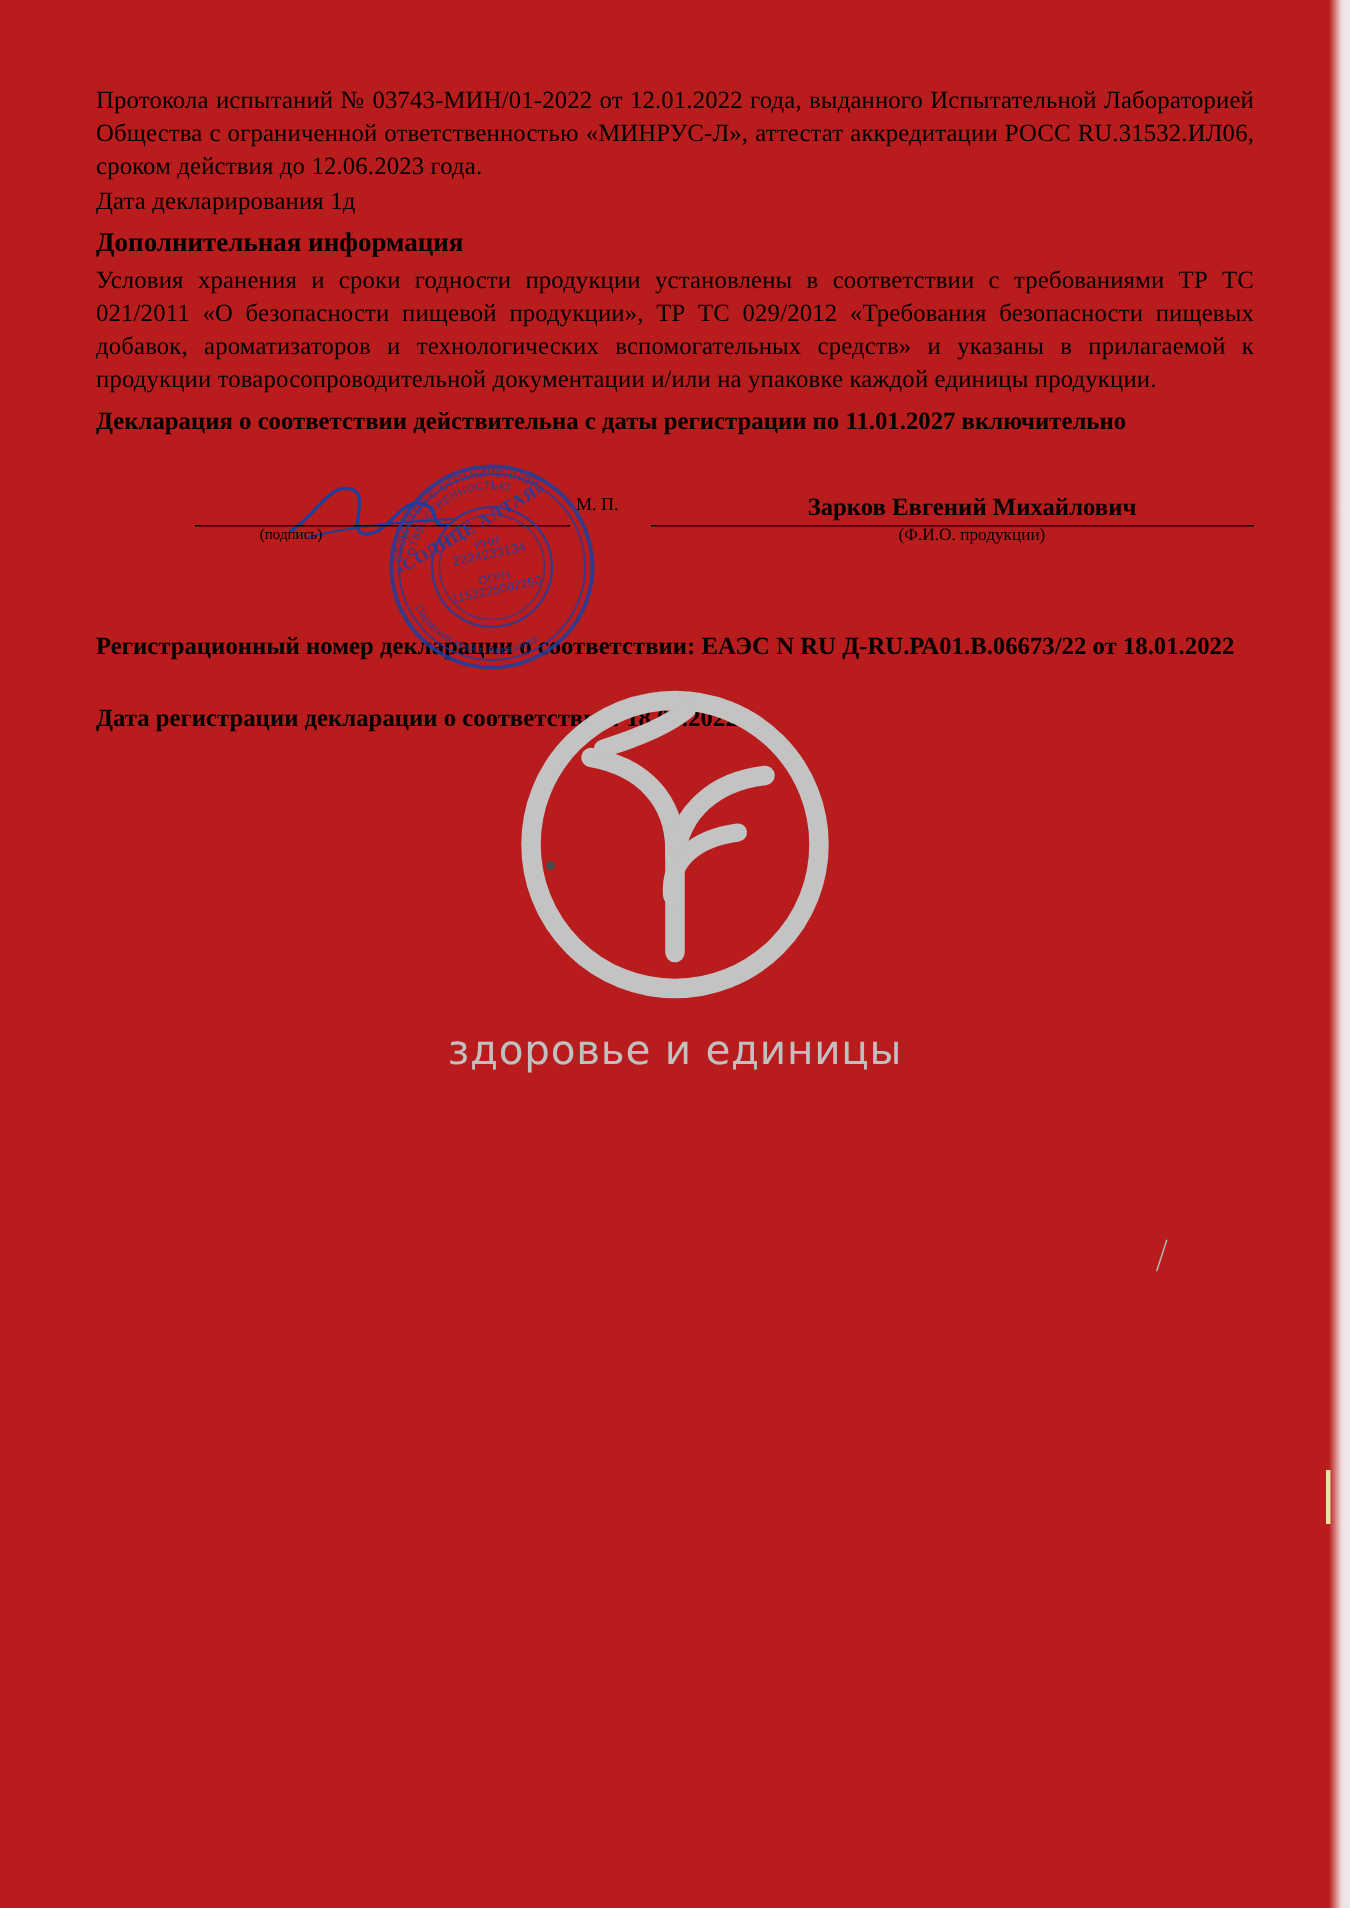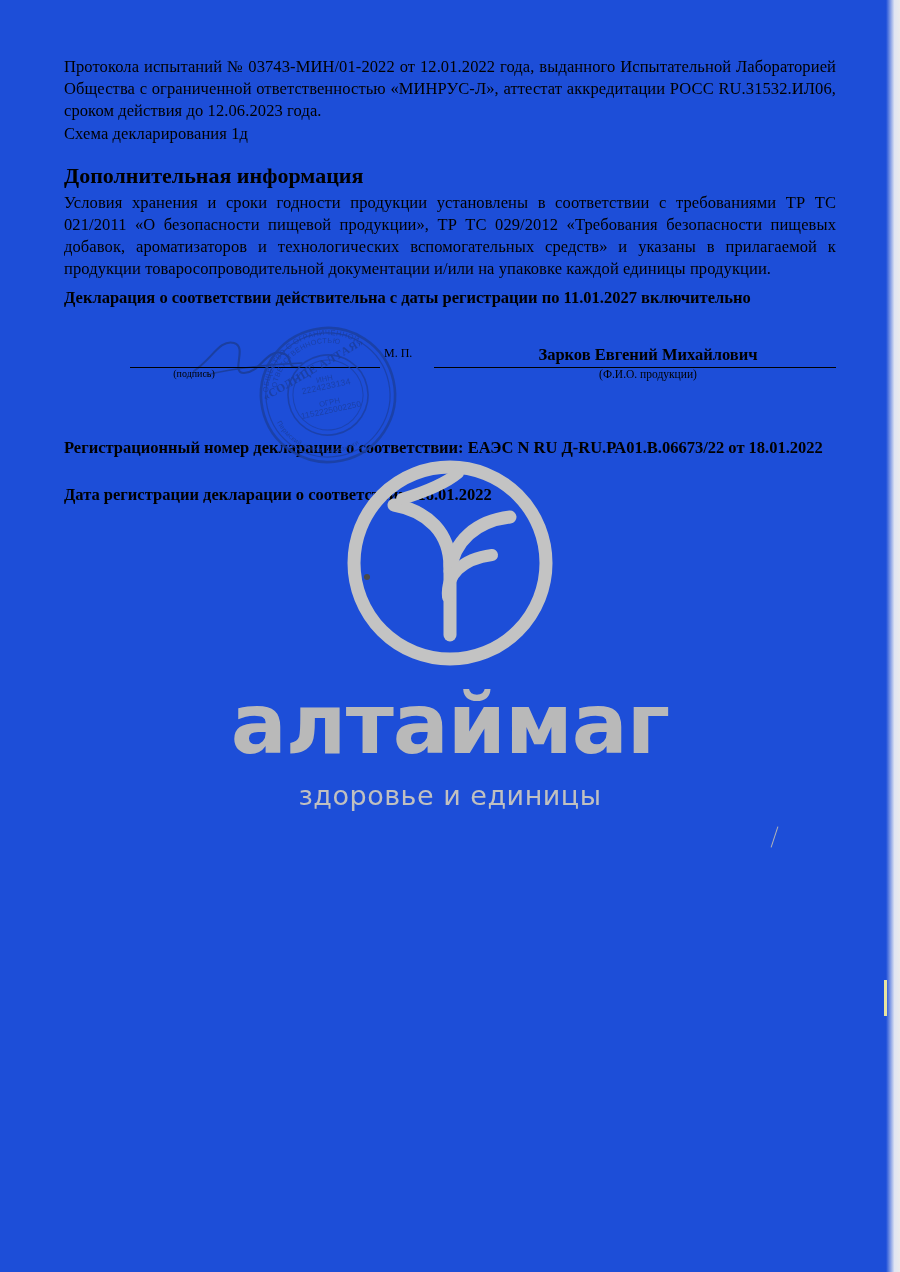--- a/index.html
+++ b/index.html
@@ -8,21 +8,21 @@
     background: #ffffff;
   }
   body {
     font-family: "Liberation Serif", serif;
     color: #000000;
   }
   .page {
     position: relative;
     width: 900px;
     height: 1272px;
-    background: #1d4ed8;
+    background: #b91c1c;
     overflow: hidden;
   }
   
   .scan-edge-right {
     position: absolute;
     top: 0;
     right: 0;
     width: 14px;
     height: 1272px;
     background: linear-gradient(to right, rgba(255,255,255,0) 0%, rgba(245,245,245,0.9) 60%, rgba(235,235,235,1) 100%);
@@ -39,23 +39,23 @@
     line-height: 1.33;
     text-align: left;
     margin: 0 0 1px 0;
     letter-spacing: 0.1px;
   }
   .para.just {
     text-align: justify;
   }
   .section-head {
     font-weight: bold;
-    font-size: 22px;
+    font-size: 18px;
     line-height: 1.33;
-    margin: 16px 0 2px 0;
+    margin: 5px 0 2px 0;
   }
   .validity {
     font-weight: bold;
     font-size: 16.5px;
     line-height: 1.33;
     margin: 7px 0 0 0;
     font-family: Liberation Serif, serif;
   }
   
   .sign-block {
@@ -195,21 +195,21 @@
 </style>
 </head>
 <body>
 
 <div class="page">
 
   <div class="doc-body">
 
     <p class="para just">Протокола испытаний № 03743-МИН/01-2022 от 12.01.2022 года, выданного Испытательной Лабораторией Общества с ограниченной ответственностью «МИНРУС-Л», аттестат аккредитации РОСС RU.31532.ИЛ06, сроком действия до 12.06.2023 года.</p>
 
-    <p class="para">Схема декларирования 1д</p>
+    <p class="para">Дата декларирования 1д</p>
 
     <p class="section-head">Дополнительная информация</p>
 
     <p class="para just">Условия хранения и сроки годности продукции установлены  в соответствии с требованиями ТР ТС 021/2011 «О безопасности пищевой продукции», ТР ТС 029/2012 «Требования безопасности пищевых добавок, ароматизаторов и технологических вспомогательных средств» и указаны в прилагаемой к продукции товаросопроводительной  документации и/или на упаковке каждой единицы продукции.</p>
 
     <p class="validity">Декларация о соответствии действительна с даты регистрации по 11.01.2027 включительно</p>
 
     <div class="sign-block">
 
       <svg class="signature-svg" width="130" height="60" viewBox="0 0 130 60">
@@ -273,21 +273,20 @@
 
   <div class="watermark">
     <svg class="wm-logo" width="216" height="216" viewBox="0 0 216 216">
       <circle cx="108" cy="108" r="96" fill="none" stroke="#c3c3c3" stroke-width="13"></circle>
       <path d="M108 180 L108 108" fill="none" stroke="#c3c3c3" stroke-width="13" stroke-linecap="round"></path>
       <path d="M108 112 C 108 78, 86 56, 52 50" fill="none" stroke="#c3c3c3" stroke-width="13" stroke-linecap="round"></path>
       <path d="M108 116 C 112 86, 134 66, 168 62" fill="none" stroke="#c3c3c3" stroke-width="13" stroke-linecap="round"></path>
       <path d="M106 142 C 104 120, 120 104, 150 100" fill="none" stroke="#c3c3c3" stroke-width="12" stroke-linecap="round"></path>
       <path d="M60 44 C 86 36, 104 28, 116 18" fill="none" stroke="#c3c3c3" stroke-width="12" stroke-linecap="round"></path>
     </svg>
-    <div class="wm-title">алтаймаг</div>
     <div class="wm-sub">здоровье и единицы</div>
   </div>
 
   <div class="dot-artifact"></div>
   <div class="slash-artifact"></div>
   <div class="yellow-artifact"></div>
   <div class="scan-edge-right"></div>
 
 </div>
 

